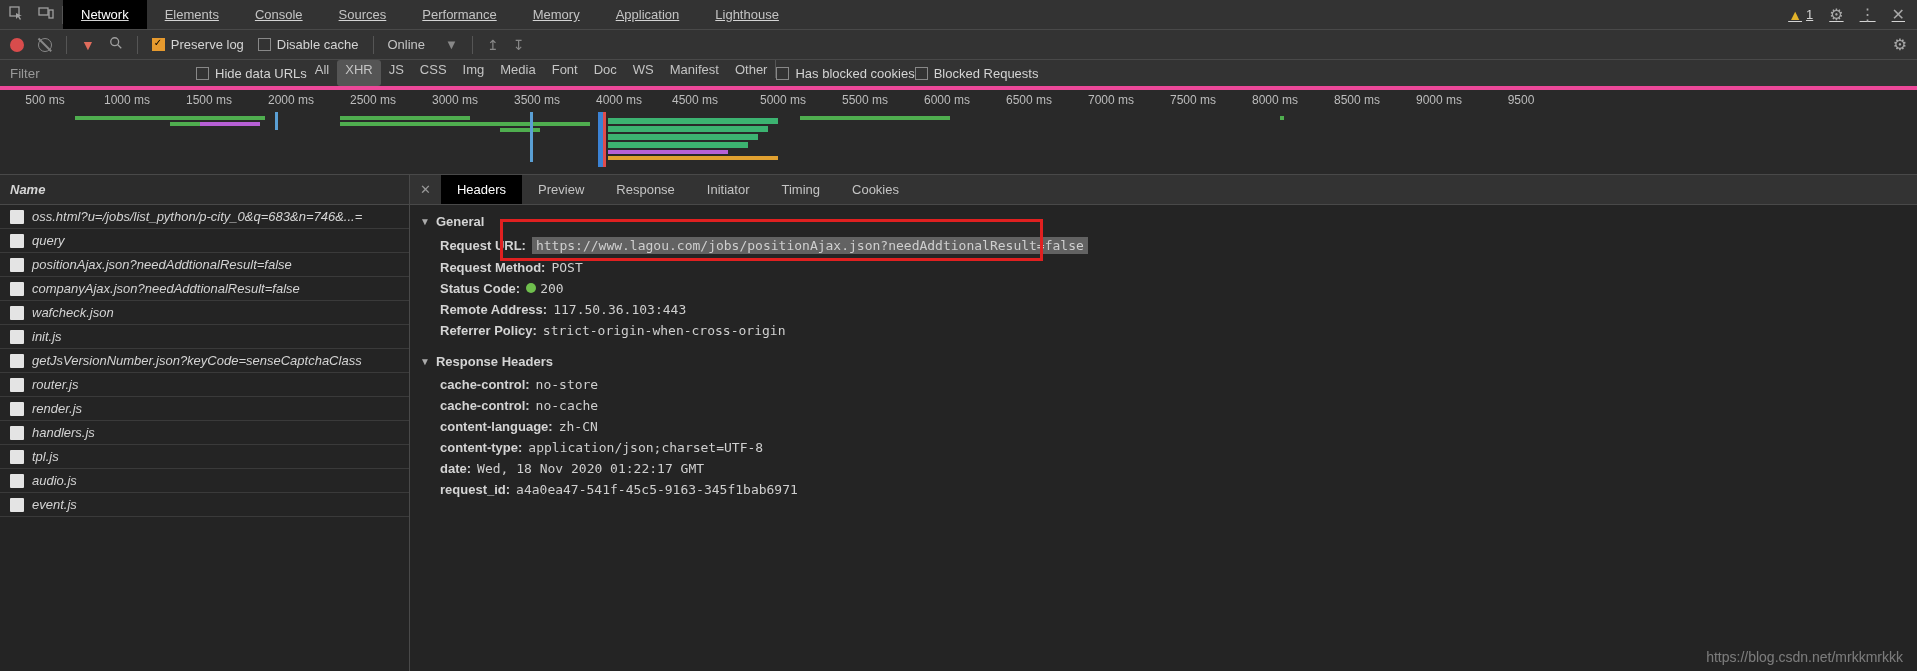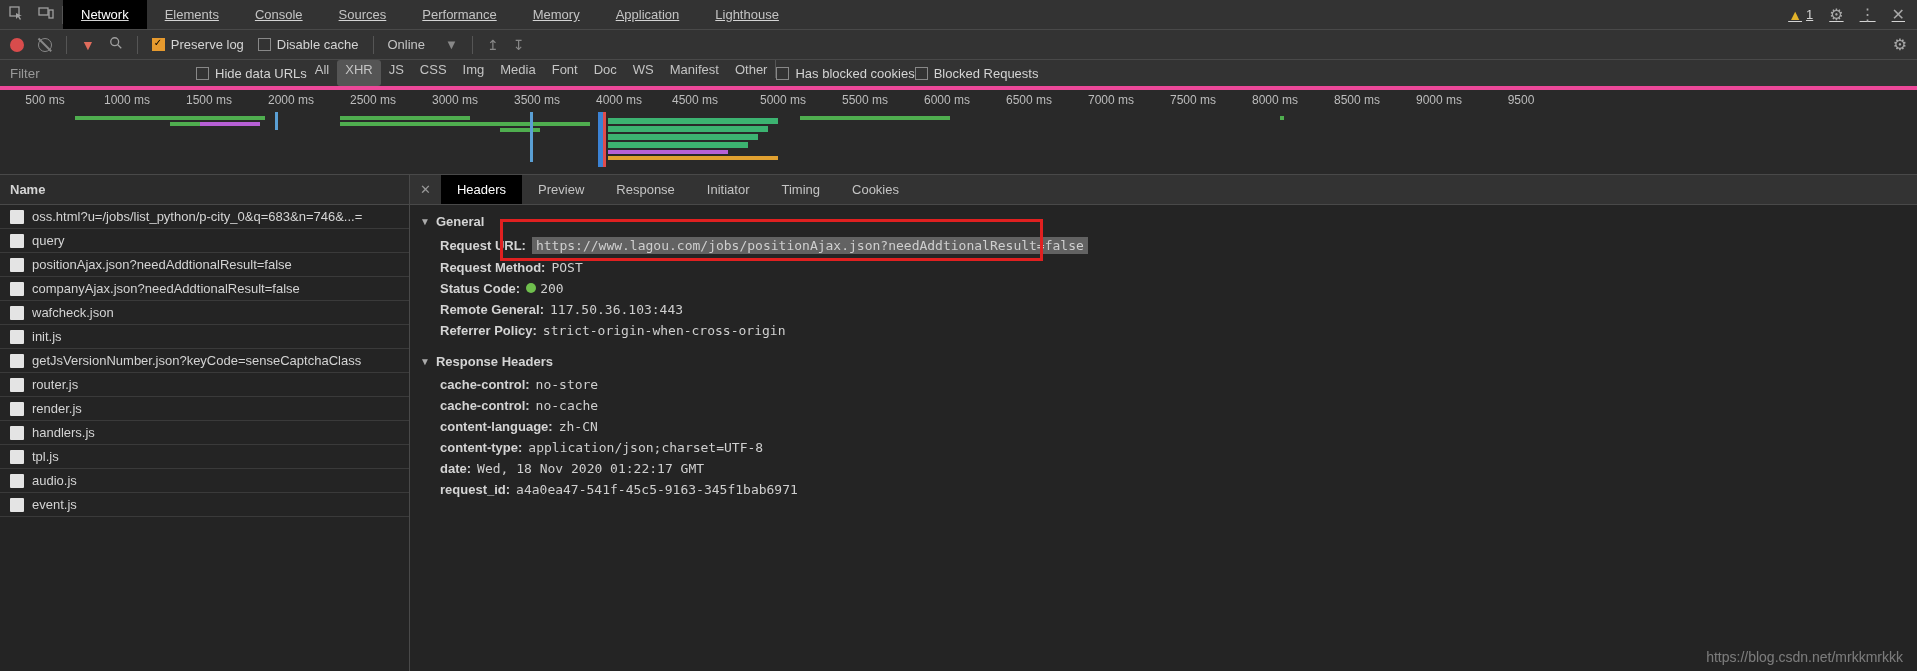--- a/index.html
+++ b/index.html
@@ -97,20 +97,21 @@
 .tl-bars { position: relative; height: 60px; margin-top: 2px; }
 .tl-bar { position: absolute; height: 4px; }
 
 
 .main-split { display: flex; height: calc(100% - 175px); }
 .req-list {
   width: 410px;
   background: #242424;
   border-right: 1px solid #494949;
   overflow-y: auto;
+  font-style: italic;
 }
 .req-list-header {
   height: 30px;
   display: flex;
   align-items: center;
   padding: 0 10px;
   border-bottom: 1px solid #494949;
   background: #2c2c2c;
   font-weight: bold;
 }
@@ -395,21 +396,21 @@
       </div>
       <div class="kv-row">
         <span class="k">Request Method:</span>
         <span class="v">POST</span>
       </div>
       <div class="kv-row">
         <span class="k">Status Code:</span>
         <span class="v"><span class="status-dot"></span><span>200</span></span>
       </div>
       <div class="kv-row">
-        <span class="k">Remote General:</span>
+        <span class="k">Remote Address:</span>
         <span class="v">117.50.36.103:443</span>
       </div>
       <div class="kv-row">
         <span class="k">Referrer Policy:</span>
         <span class="v">strict-origin-when-cross-origin</span>
       </div>
 
       <div class="sect-hdr" style="margin-top:8px;">
         <span class="tri">▼</span>
         <span>Response Headers</span>

